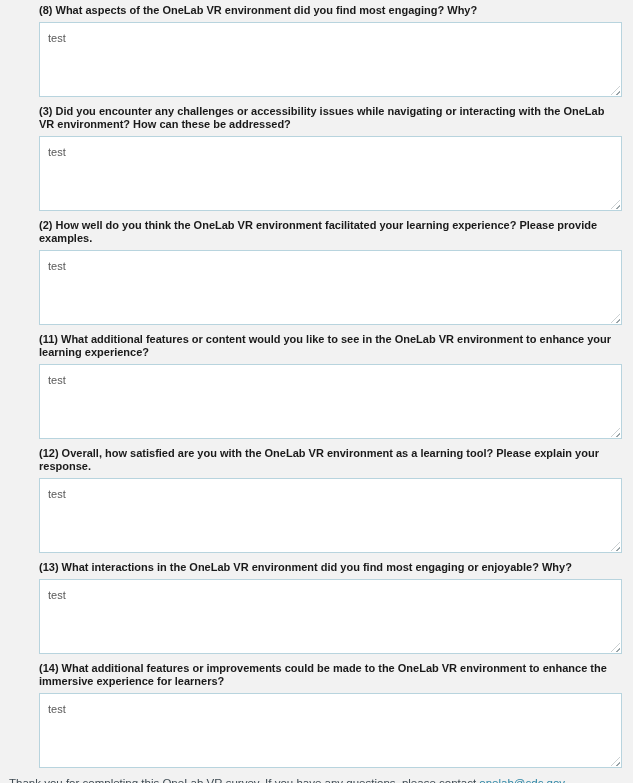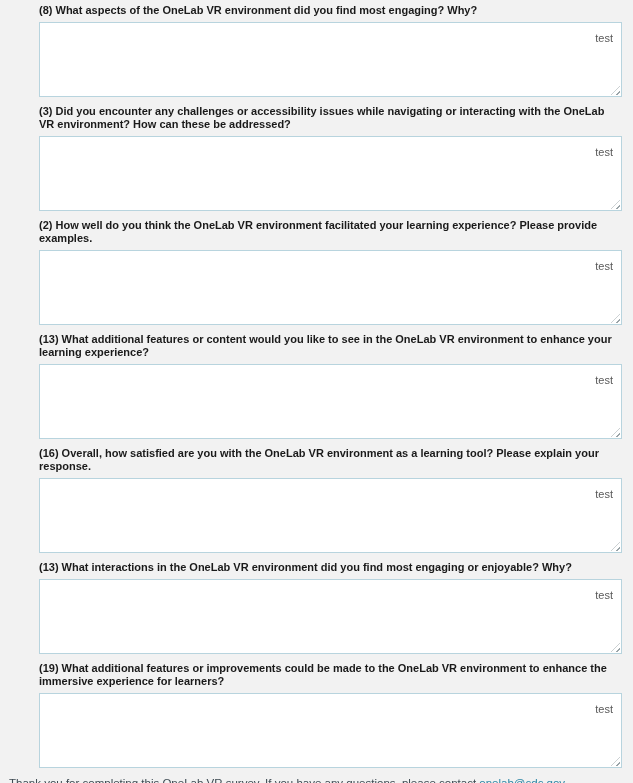--- a/index.html
+++ b/index.html
@@ -43,21 +43,20 @@
     border: 1px solid #b8d4de;
     background: #ffffff;
     resize: none;
     outline: none;
     padding: 9px 8px;
     font-family: "Liberation Sans", sans-serif;
     font-size: 11px;
     line-height: 13px;
     color: #595959;
     border-radius: 0;
-    text-align: right;
   }
   .resize-grip {
     position: absolute;
     right: 2px;
     bottom: 2px;
     width: 9px;
     height: 9px;
     background: repeating-linear-gradient(
       -45deg,
       transparent 0 2px,
@@ -103,45 +102,45 @@
 
     <div class="question-block">
       <label class="q-label">(2) How well do you think the OneLab VR environment facilitated your learning experience? Please provide examples.</label>
       <div class="ta-wrap">
         <textarea class="q-input" style="">test</textarea>
         <span class="resize-grip"></span>
       </div>
     </div>
 
     <div class="question-block">
-      <label class="q-label">(13) What additional features or content would you like to see in the OneLab VR environment to enhance your learning experience?</label>
+      <label class="q-label">(11) What additional features or content would you like to see in the OneLab VR environment to enhance your learning experience?</label>
       <div class="ta-wrap">
         <textarea class="q-input" style="">test</textarea>
         <span class="resize-grip"></span>
       </div>
     </div>
 
     <div class="question-block">
-      <label class="q-label">(16) Overall, how satisfied are you with the OneLab VR environment as a learning tool? Please explain your response.</label>
+      <label class="q-label">(12) Overall, how satisfied are you with the OneLab VR environment as a learning tool? Please explain your response.</label>
       <div class="ta-wrap">
         <textarea class="q-input" style="">test</textarea>
         <span class="resize-grip"></span>
       </div>
     </div>
 
     <div class="question-block">
       <label class="q-label">(13) What interactions in the OneLab VR environment did you find most engaging or enjoyable? Why?</label>
       <div class="ta-wrap">
         <textarea class="q-input" style="">test</textarea>
         <span class="resize-grip"></span>
       </div>
     </div>
 
     <div class="question-block">
-      <label class="q-label">(19) What additional features or improvements could be made to the OneLab VR environment to enhance the immersive experience for learners?</label>
+      <label class="q-label">(14) What additional features or improvements could be made to the OneLab VR environment to enhance the immersive experience for learners?</label>
       <div class="ta-wrap">
         <textarea class="q-input" style="">test</textarea>
         <span class="resize-grip"></span>
       </div>
     </div>
   </div>
 
   <p class="thanks"><span>Thank you for completing this OneLab VR survey. If you have any questions, please contact </span><a class="email-link" href="#">onelab@cdc.gov</a><span>.</span></p>
 
 </div>

